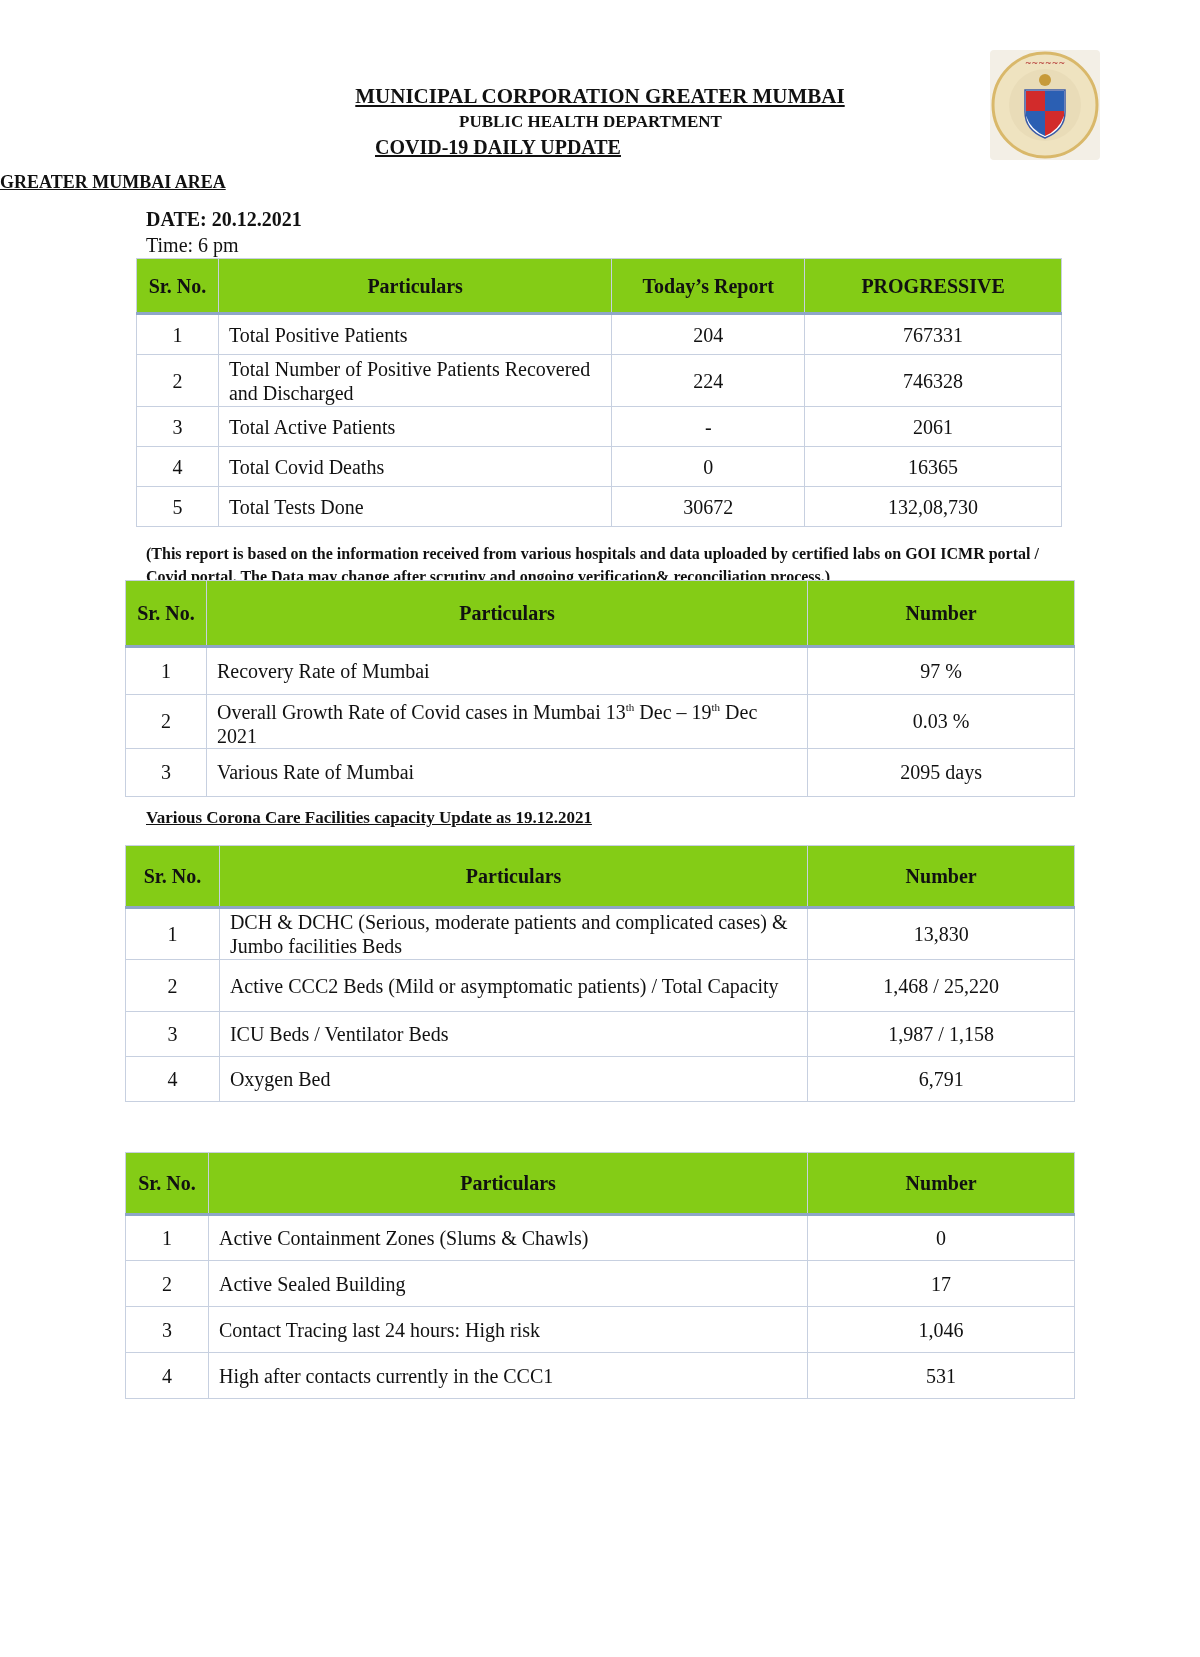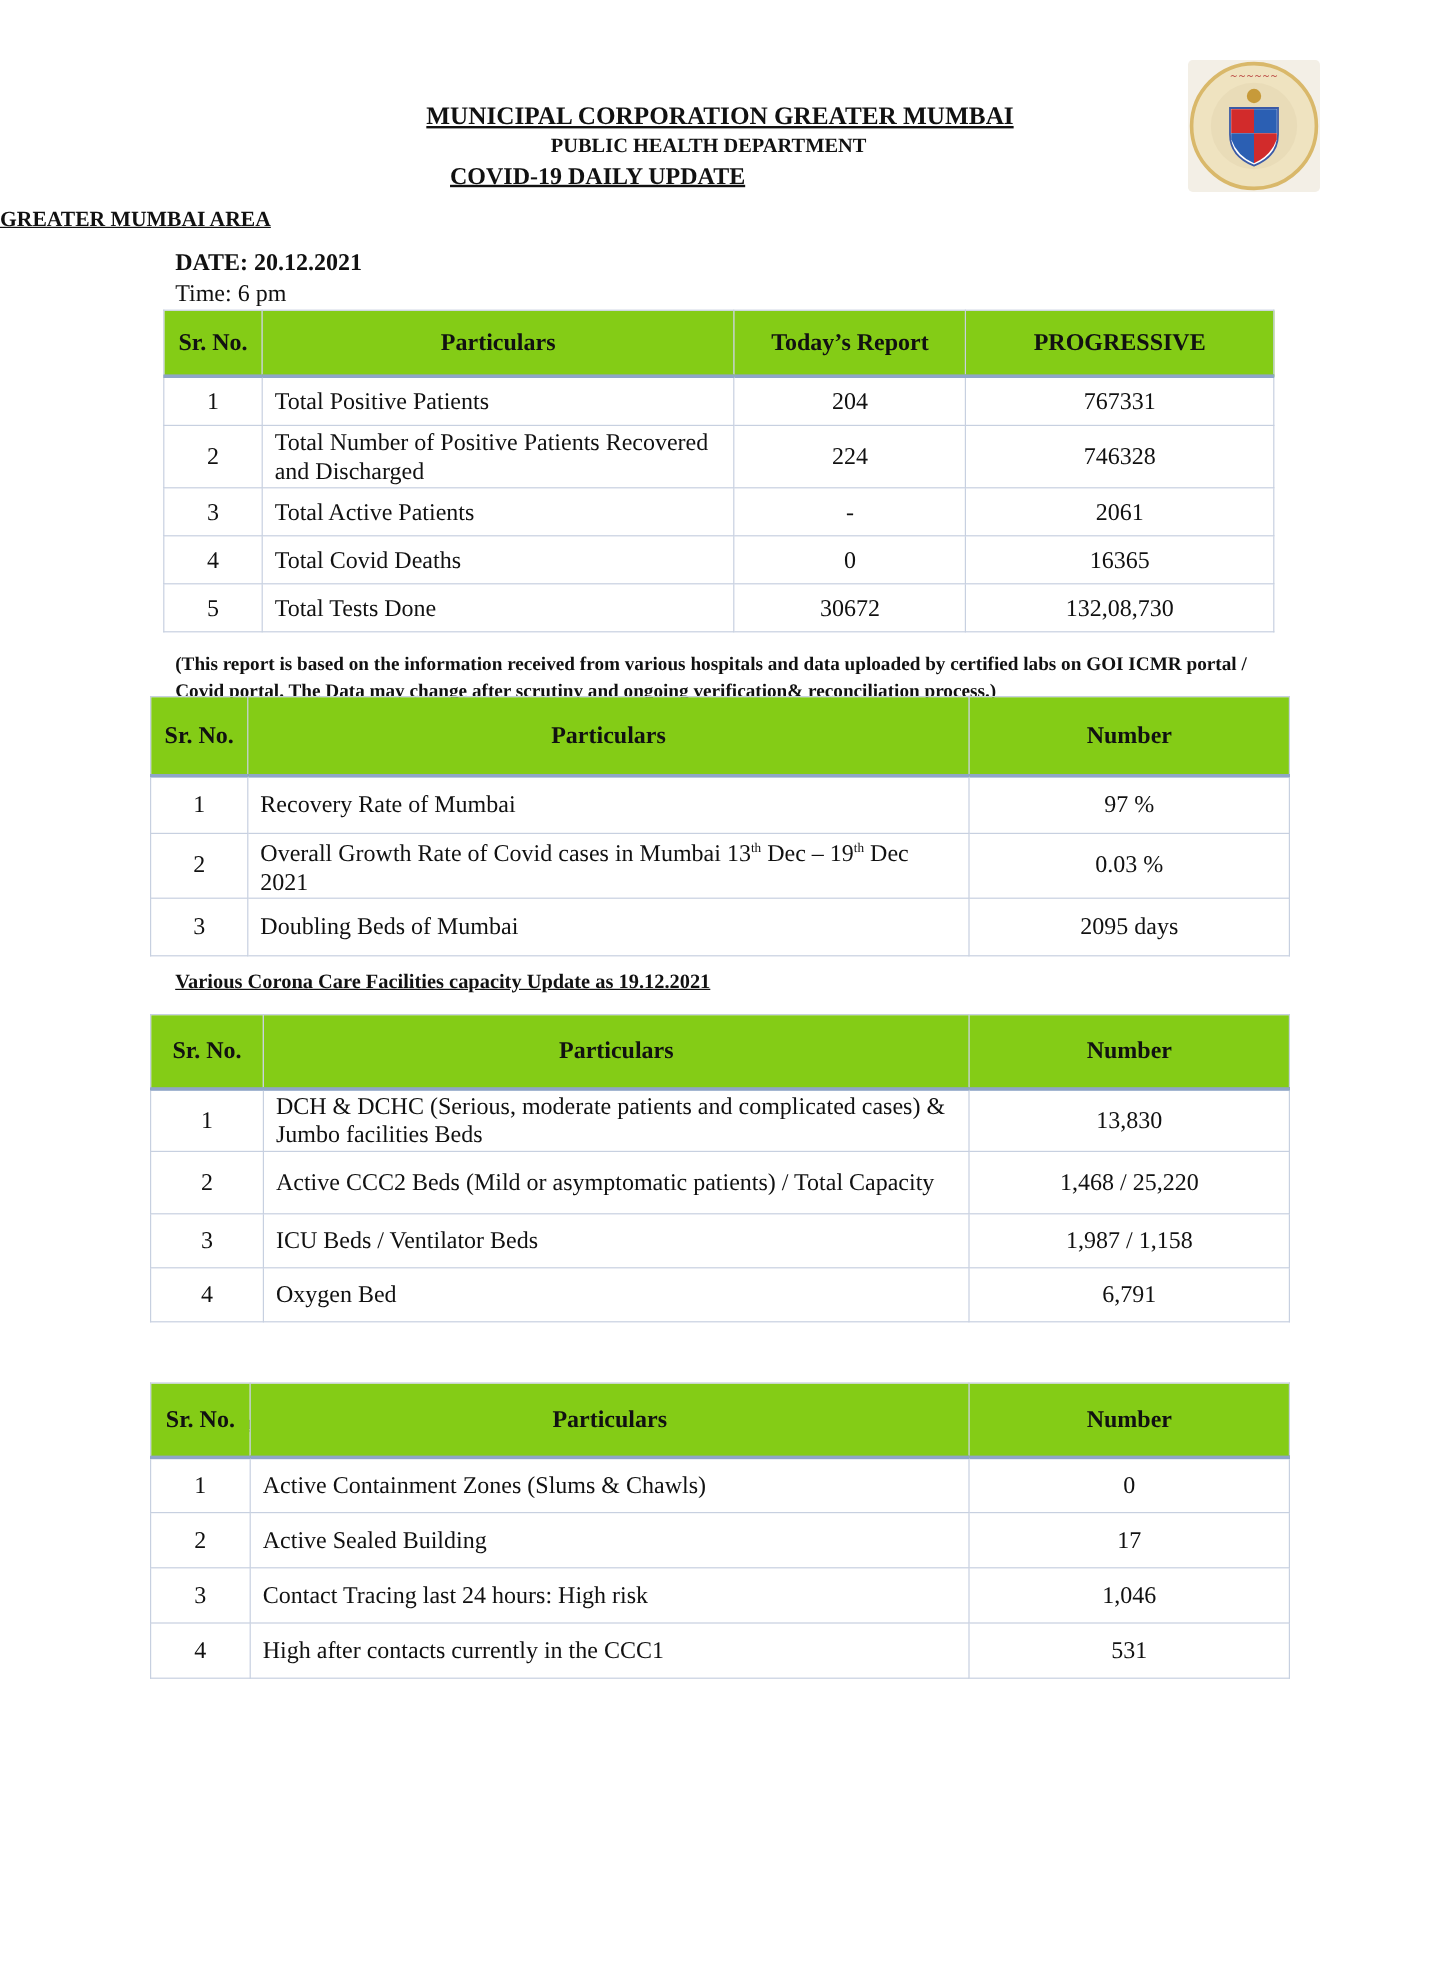--- a/index.html
+++ b/index.html
@@ -115,21 +115,21 @@
       <td class="left">Recovery Rate of Mumbai</td>
       <td>97  %</td>
     </tr>
     <tr style="height:52px">
       <td>2</td>
       <td class="left"><span>Overall Growth Rate of Covid cases in Mumbai 13</span><sup>th</sup><span> Dec – 19</span><sup>th</sup><span> Dec 2021</span></td>
       <td>0.03 %</td>
     </tr>
     <tr style="height:48px">
       <td>3</td>
-      <td class="left">Doubling Beds of Mumbai</td>
+      <td class="left">Various Rate of Mumbai</td>
       <td>2095 days</td>
     </tr>
   </tbody>
 </table>
 
 <div class="abs sec-head" style="top:808px;">Various Corona Care Facilities capacity Update as 19.12.2021</div>
 <table class="grid" style="left:125px; top:845px; width:950px;">
   <colgroup>
       <col style="width:94px">
       <col style="width:589px">

